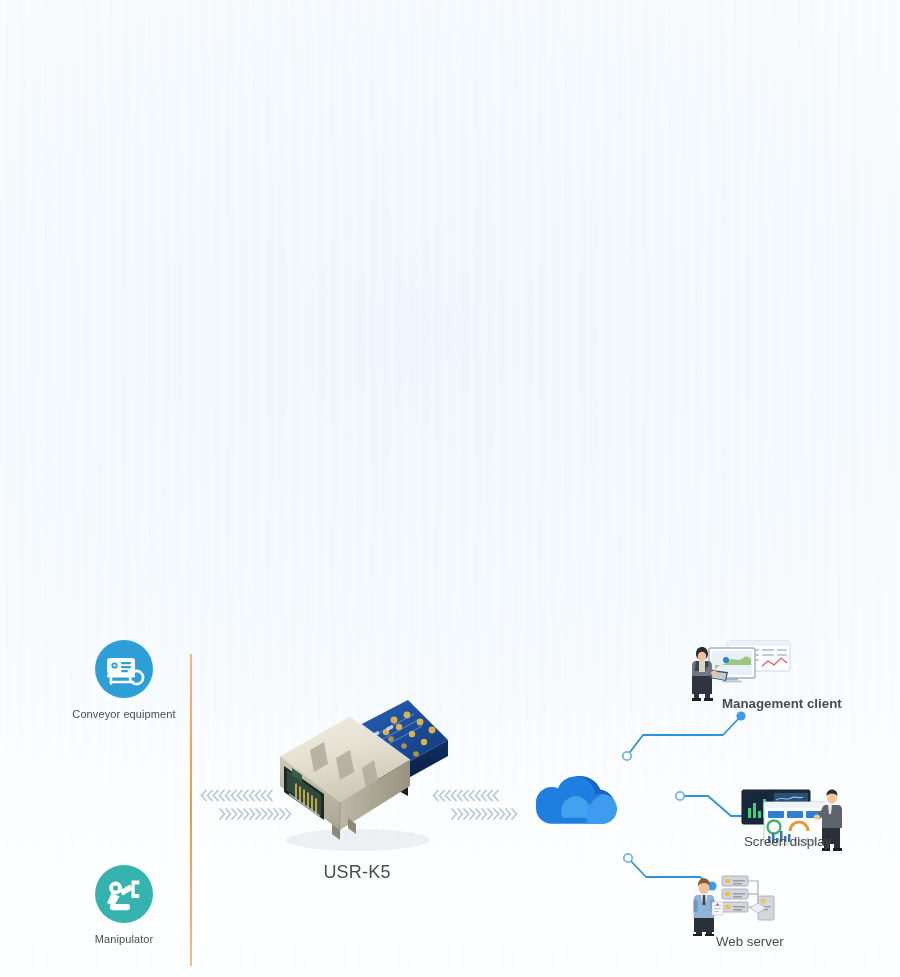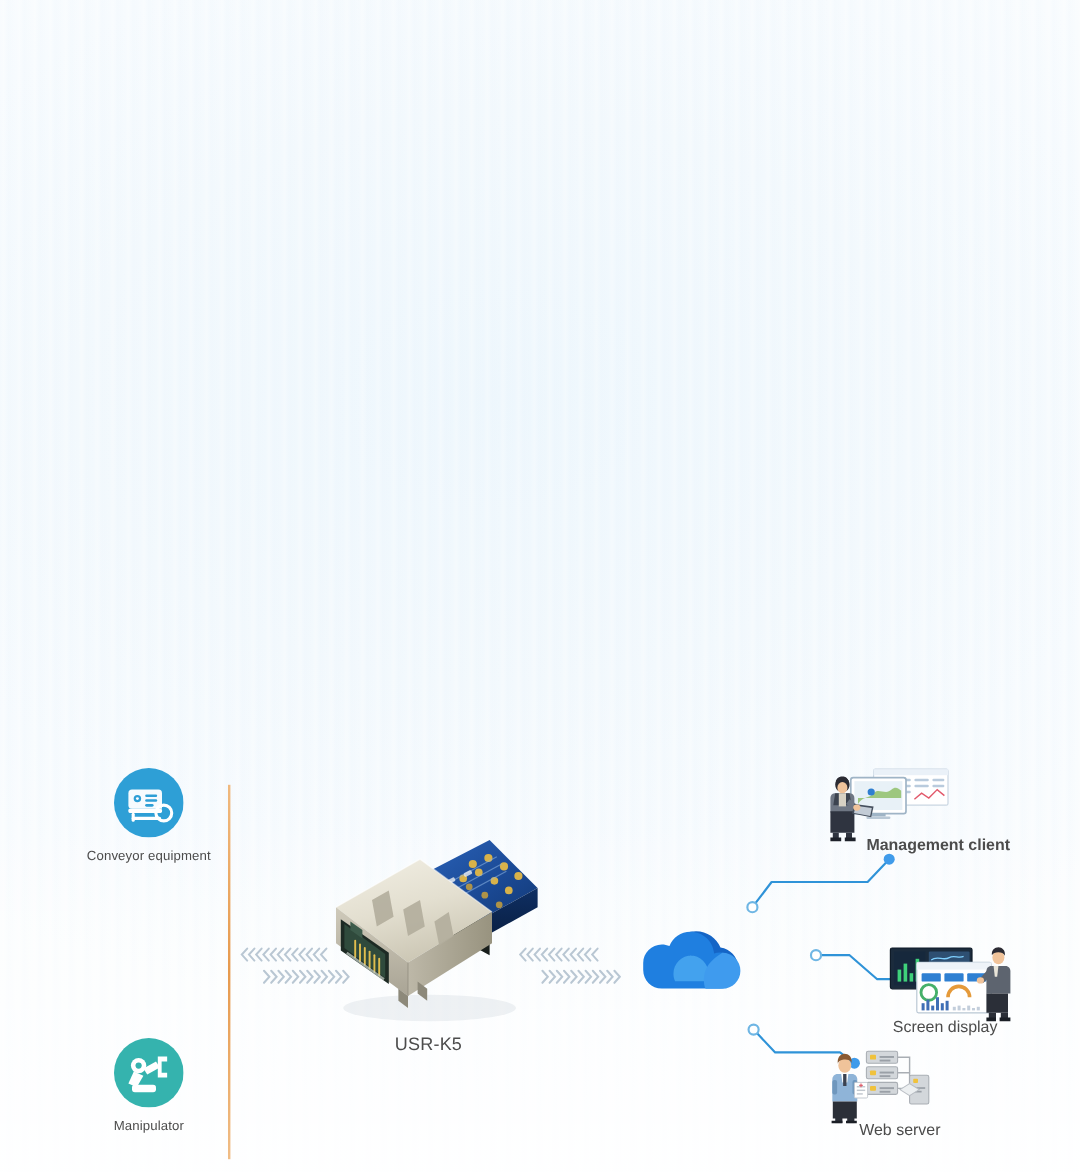--- a/index.html
+++ b/index.html
@@ -79,21 +79,21 @@
   #chevrons-left  { left: 198px; top: 786px; width: 96px; height: 38px; }
   #chevrons-right { left: 430px; top: 786px; width: 96px; height: 38px; }
 
   
   #module-group { left: 262px; top: 694px; width: 190px; height: 196px; z-index: 7; }
   #module-label {
     position: absolute;
     left: 0; top: 168px;
     width: 190px;
     text-align: center;
-    font-size: 15px;
+    font-size: 18px;
     color: #4c4c4c;
     letter-spacing: .2px;
   }
 
   
   #cloud { left: 522px; top: 756px; width: 118px; height: 70px; z-index: 6; }
 
   
   #links { left: 0; top: 620px; width: 900px; height: 357px; z-index: 6; }
 
@@ -101,21 +101,21 @@
   .endpoint { z-index: 8; }
   .endpoint .ep-label {
     position: absolute;
     font-size: 13.3px;
     color: #4c4c4c;
     white-space: nowrap;
   }
   #ep-management { left: 682px; top: 640px; width: 200px; height: 80px; }
   #ep-management .ep-label { left: 40px; top: 56px; font-weight: bold; }
   #ep-screen     { left: 740px; top: 786px; width: 170px; height: 80px; }
-  #ep-screen .ep-label { left: 4px; top: 62px; text-align: center; }
+  #ep-screen .ep-label { left: 4px; top: 48px; text-align: center; }
   #ep-webserver  { left: 688px; top: 874px; width: 180px; height: 80px; }
   #ep-webserver .ep-label { left: 28px; top: 60px; text-align: center; }
 </style>
 </head>
 <body>
 
 <div id="stage">
 
   <div class="layer" id="device-column">
 

